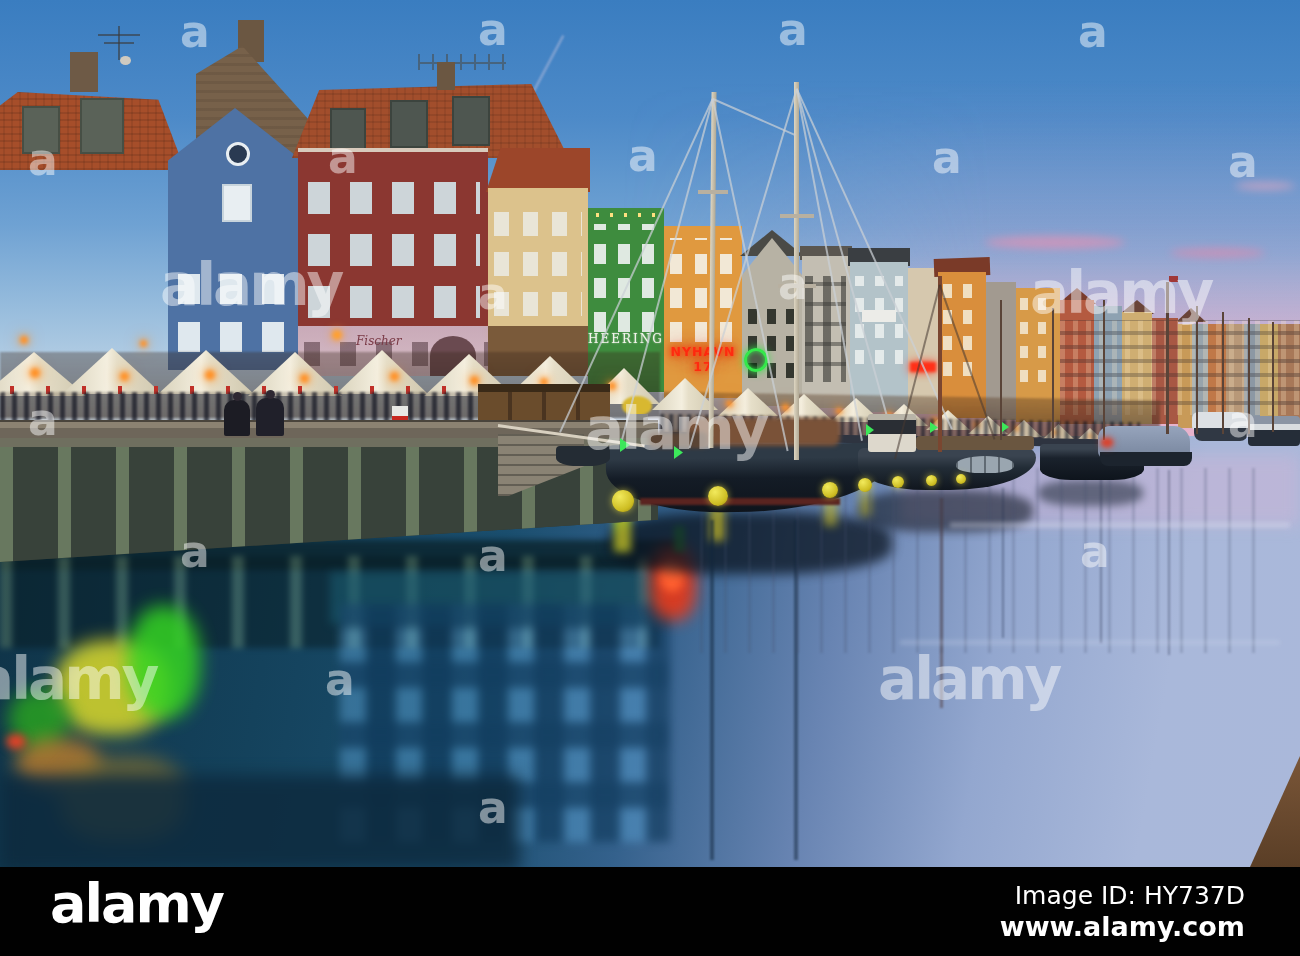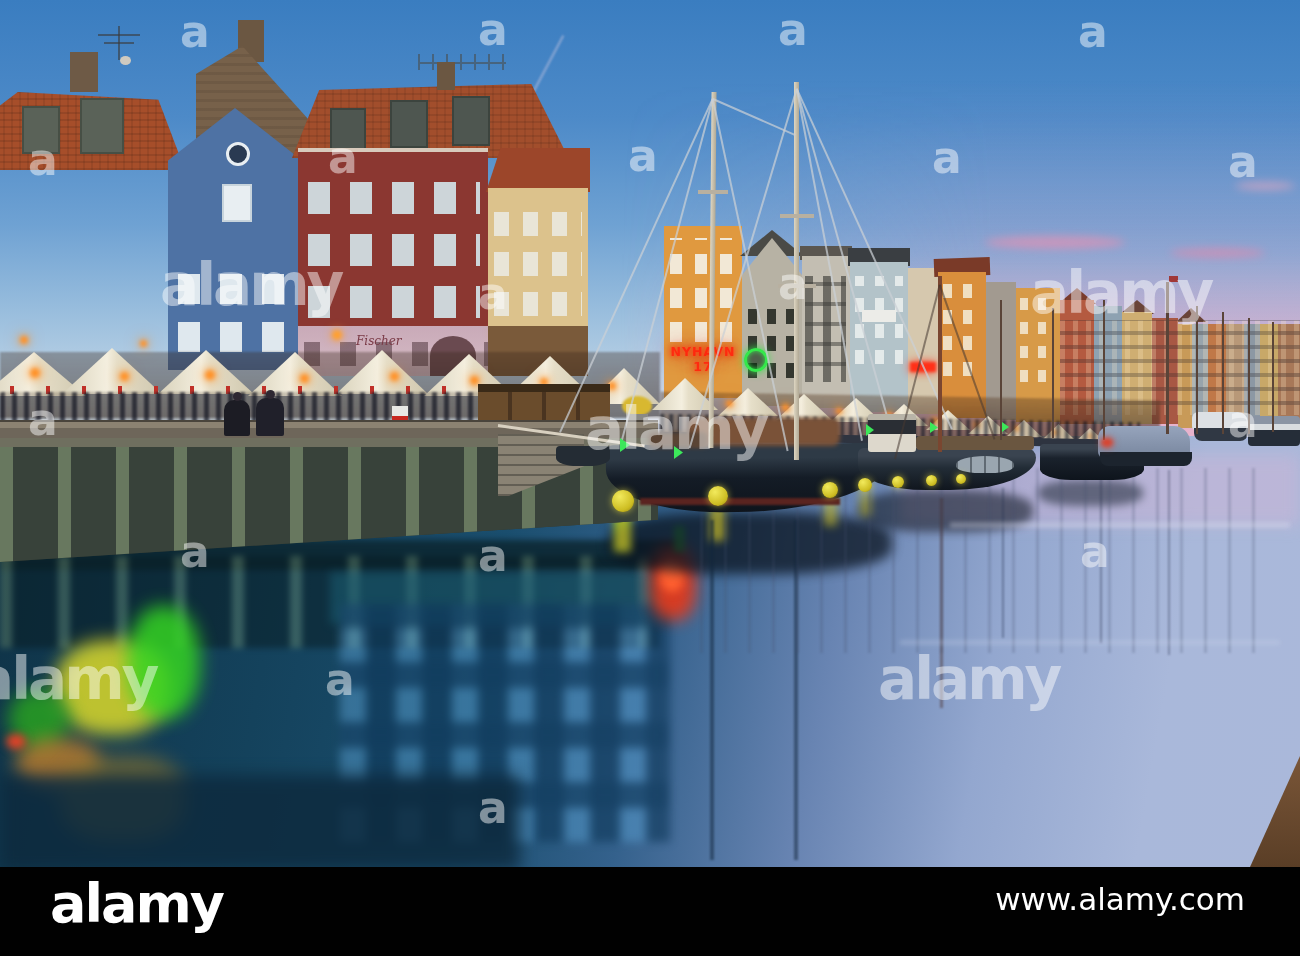--- a/index.html
+++ b/index.html
@@ -70,21 +70,21 @@
     text-shadow:0 0 2px rgba(255,255,255,.6);}
   #signNY{left:0;top:118px;width:100%;text-align:center;color:#ff2a10;font-weight:bold;font-size:12.5px;
     letter-spacing:1px;text-shadow:0 0 4px #ff4a20,0 0 10px #e02800,0 0 18px rgba(224,40,0,.8);}
   #signFI{left:58px;top:8px;width:80px;color:#7a3a46;font-style:italic;font-size:12px;
     font-family:"DejaVu Serif","Liberation Serif",serif;}
   
   #bar{left:0;top:867px;width:1300px;height:89px;background:#010101;z-index:10;}
   #logo{left:50px;top:10px;color:#fff;font-weight:bold;font-size:54px;letter-spacing:-2px;line-height:1;}
   #ftr{right:55px;top:14px;text-align:right;color:#fff;}
   #ftr .l1{font-size:25px;line-height:1.2;}
-  #ftr .l2{font-size:31px;font-weight:normal;line-height:1.2;}
+  #ftr .l2{font-size:27px;font-weight:bold;line-height:1.2;}
 </style>
 </head>
 <body>
 
 <div id="stage">
 
   <div class="abs" style="left:0;top:0;width:1300px;height:470px;
        background:linear-gradient(180deg,#3a7dc0 0%,#4d8ac8 25%,#6fa2d3 48%,#9dc0de 68%,#c6d8e8 85%,#d9e2ec 100%);"></div>
   <div class="abs" style="left:620px;top:80px;width:680px;height:390px;
        background:linear-gradient(180deg,rgba(216,160,200,0) 0%,rgba(205,150,195,.25) 45%,rgba(226,166,200,.75) 72%,#e8b2cc 92%);
@@ -196,20 +196,26 @@
     <div class="abs" style="left:196px;top:2px;width:10px;height:10px;border-radius:50%;background:#ffa030;filter:blur(2px);box-shadow:0 0 8px #ff9828;"></div>
   </div>
 
   <div class="abs" style="left:486px;top:148px;width:104px;height:44px;background:#9c462a;z-index:3;
        clip-path:polygon(0 100%,14% 0,100% 0,100% 100%);"></div>
   <div class="abs" style="left:488px;top:188px;width:100px;height:142px;background:#dcc28c;z-index:3;">
     <div class="win" id="winCream"></div>
   </div>
   <div class="abs" style="left:488px;top:326px;width:100px;height:50px;background:#7a5a3a;z-index:3;"></div>
 
+  <div class="abs" style="left:588px;top:208px;width:76px;height:184px;background:#3e8c3e;z-index:3;">
+    <div class="abs" style="left:8px;top:5px;width:60px;height:4px;
+         background:repeating-linear-gradient(90deg,#ffe080 0 3px,transparent 3px 14px);filter:blur(.5px);"></div>
+    <div class="win" id="winGreen"></div>
+    <div class="abs" id="signHE">HEERING</div>
+  </div>
 
   <div class="abs" style="left:664px;top:226px;width:78px;height:172px;background:#e0993f;z-index:3;">
     <div class="win" id="winOrange"></div>
     <div class="abs" id="signNY">NYHAVN 17</div>
   </div>
 
   <div class="abs" style="left:740px;top:230px;width:64px;height:26px;background:#4a4a46;clip-path:polygon(50% 0,100% 100%,0 100%);z-index:3;"></div>
   <div class="abs" style="left:742px;top:238px;width:60px;height:168px;background:#b7b2a4;z-index:3;
        clip-path:polygon(50% 0,100% 22%,100% 100%,0 100%,0 22%);">
     <div class="win" id="winGrayG"></div>
@@ -406,17 +412,18 @@
       <span class="wm wma" style="left: 1080px; top: 530px;">a</span>
       <span class="wm wmw" style="left: -25px; top: 650px;">alamy</span>
       <span class="wm wma" style="left: 325px; top: 658px;">a</span>
       <span class="wm wmw" style="left: 878px; top: 650px;">alamy</span>
       <span class="wm wma" style="left: 478px; top: 786px;">a</span>
     </div>
 
   <div class="abs" id="bar">
     <div class="abs" id="logo">alamy</div>
     <div class="abs" id="ftr">
+      <div class="l1">Image ID: HY737D</div>
       <div class="l2">www.alamy.com</div>
     </div>
   </div>
 
 </div>
 
 </body></html>

